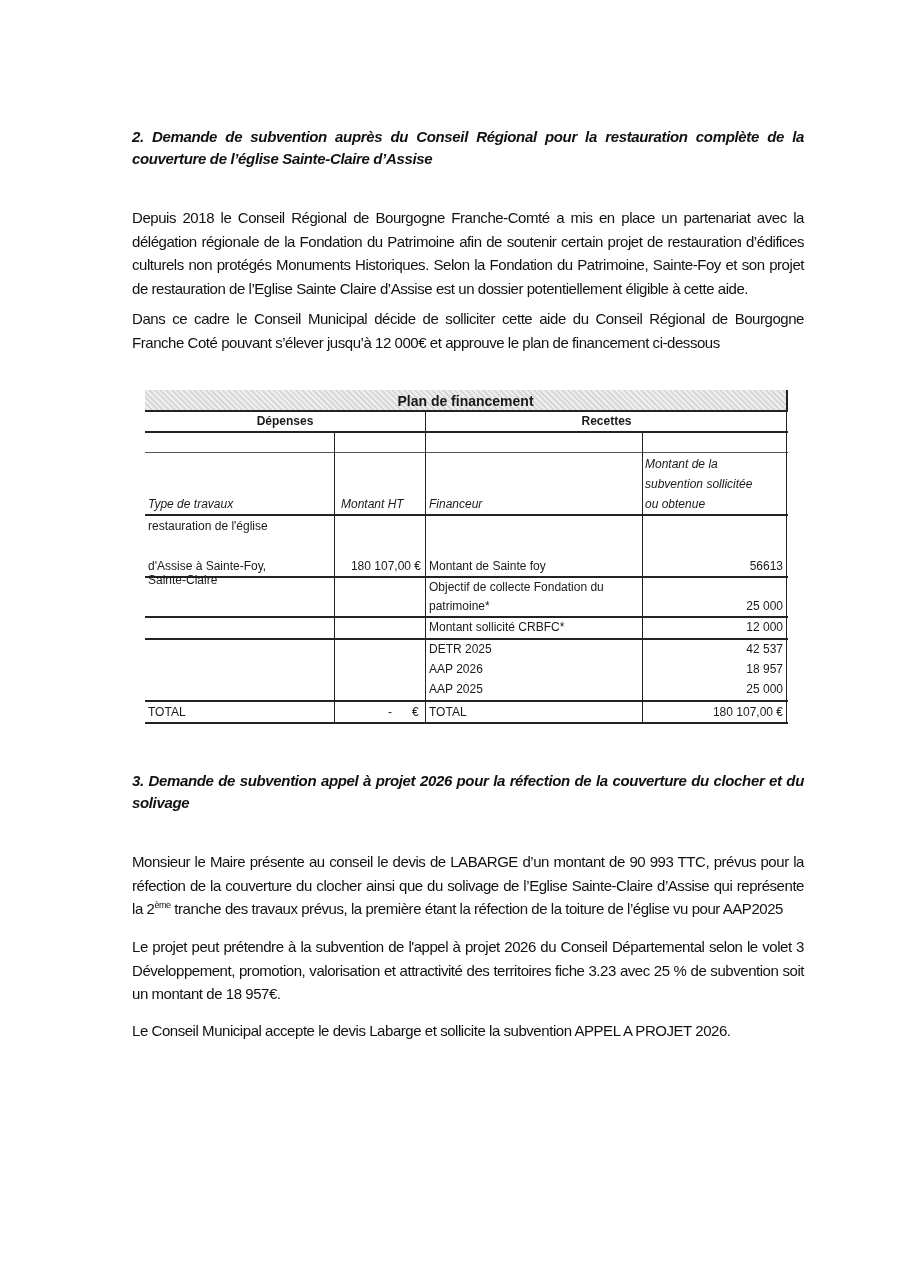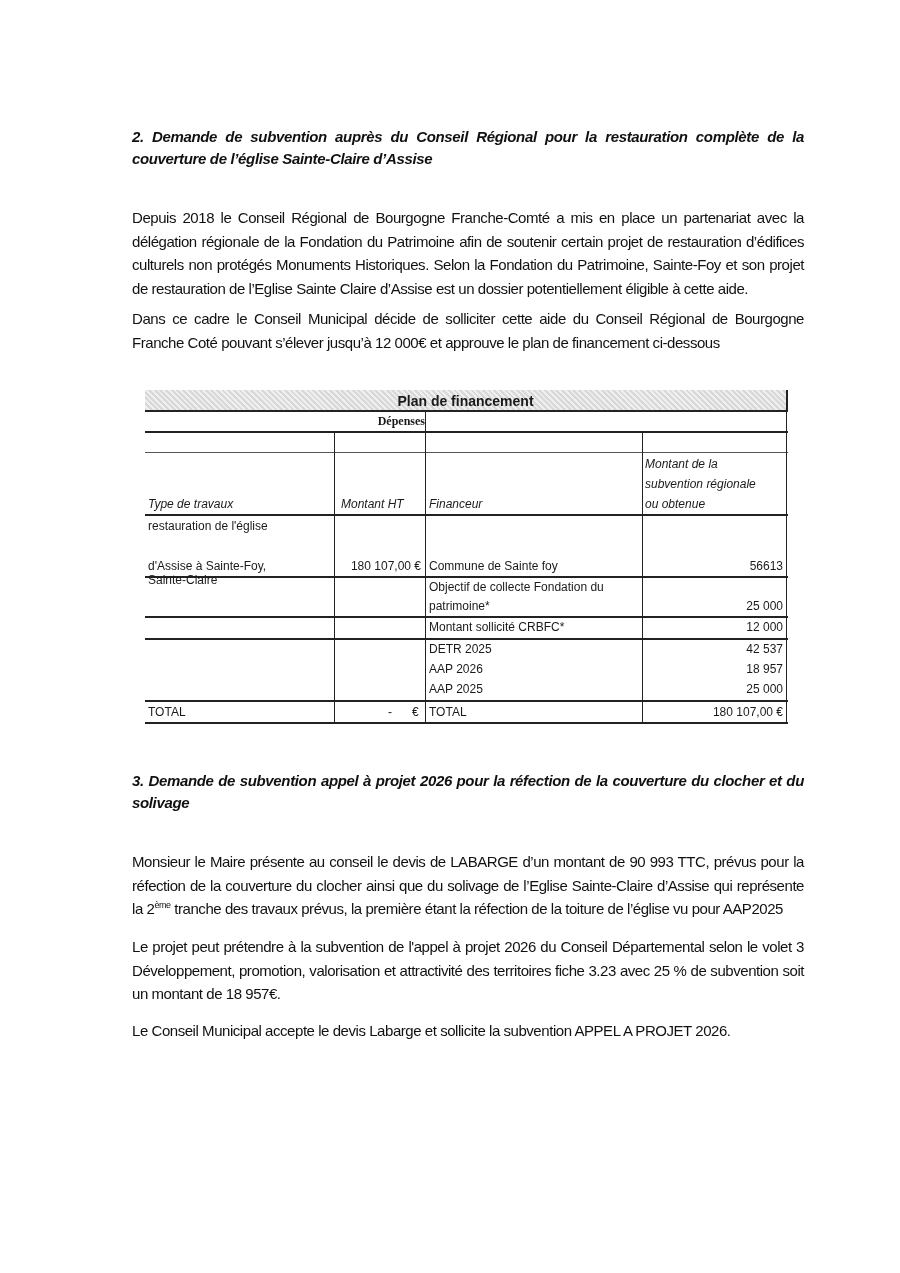--- a/index.html
+++ b/index.html
@@ -49,35 +49,36 @@
     <div class="hl" style="left:0; top:226px; width:643px;"></div>
     <div class="hl" style="left:0; top:248px; width:643px;"></div>
     <div class="hl" style="left:0; top:310px; width:643px;"></div>
     <div class="hl" style="left:0; top:332px; width:643px;"></div>
 
     <div class="vl" style="left:189px; top:42px; height:290px;"></div>
     <div class="vl" style="left:280px; top:20px; height:312px;"></div>
     <div class="vl" style="left:497px; top:42px; height:290px;"></div>
     <div class="vl" style="left:641px; top:0; height:332px;"></div>
 
-    <div class="cell b" style="left:0; width:280px; top:22px; text-align:right;font-family:Liberation Serif, serif;">Dépenses</div>
+    <div class="cell b" style="left:0; width:280px; top:22px; text-align:center;">Dépenses</div>
+    <div class="cell b" style="left:282px; width:359px; top:22px; text-align:center;">Recettes</div>
 
     <div class="cell it" style="left:3px; top:105px;">Type de travaux</div>
     <div class="cell it" style="left:196px; top:105px;">Montant HT</div>
     <div class="cell it" style="left:284px; top:105px;">Financeur</div>
     <div class="cell it" style="left:500px; top:65px;">Montant de la</div>
-    <div class="cell it" style="left:500px; top:85px;">subvention régionale</div>
+    <div class="cell it" style="left:500px; top:85px;">subvention sollicitée</div>
     <div class="cell it" style="left:500px; top:105px;">ou obtenue</div>
 
     <div class="cell" style="left:3px; top:127px;">restauration de l'église</div>
     <div class="cell" style="left:3px; top:147px;margin-top:34px;">Sainte-Claire</div>
     <div class="cell" style="left:3px; top:167px;">d'Assise à Sainte-Foy,</div>
     <div class="cell r" style="left:190px; width:86px; top:167px;">180 107,00 €</div>
 
-    <div class="cell" style="left:284px; top:167px;">Commune de Sainte foy</div>
+    <div class="cell" style="left:284px; top:167px;">Montant de Sainte foy</div>
     <div class="cell r" style="left:500px; width:138px; top:167px;">56613</div>
 
     <div class="cell" style="left:284px; top:188px;">Objectif de collecte Fondation du</div>
     <div class="cell" style="left:284px; top:207px;">patrimoine*</div>
     <div class="cell r" style="left:500px; width:138px; top:207px;">25 000</div>
 
     <div class="cell" style="left:284px; top:228px;">Montant sollicité CRBFC*</div>
     <div class="cell r" style="left:500px; width:138px; top:228px;">12 000</div>
 
     <div class="cell" style="left:284px; top:250px;">DETR 2025</div>

